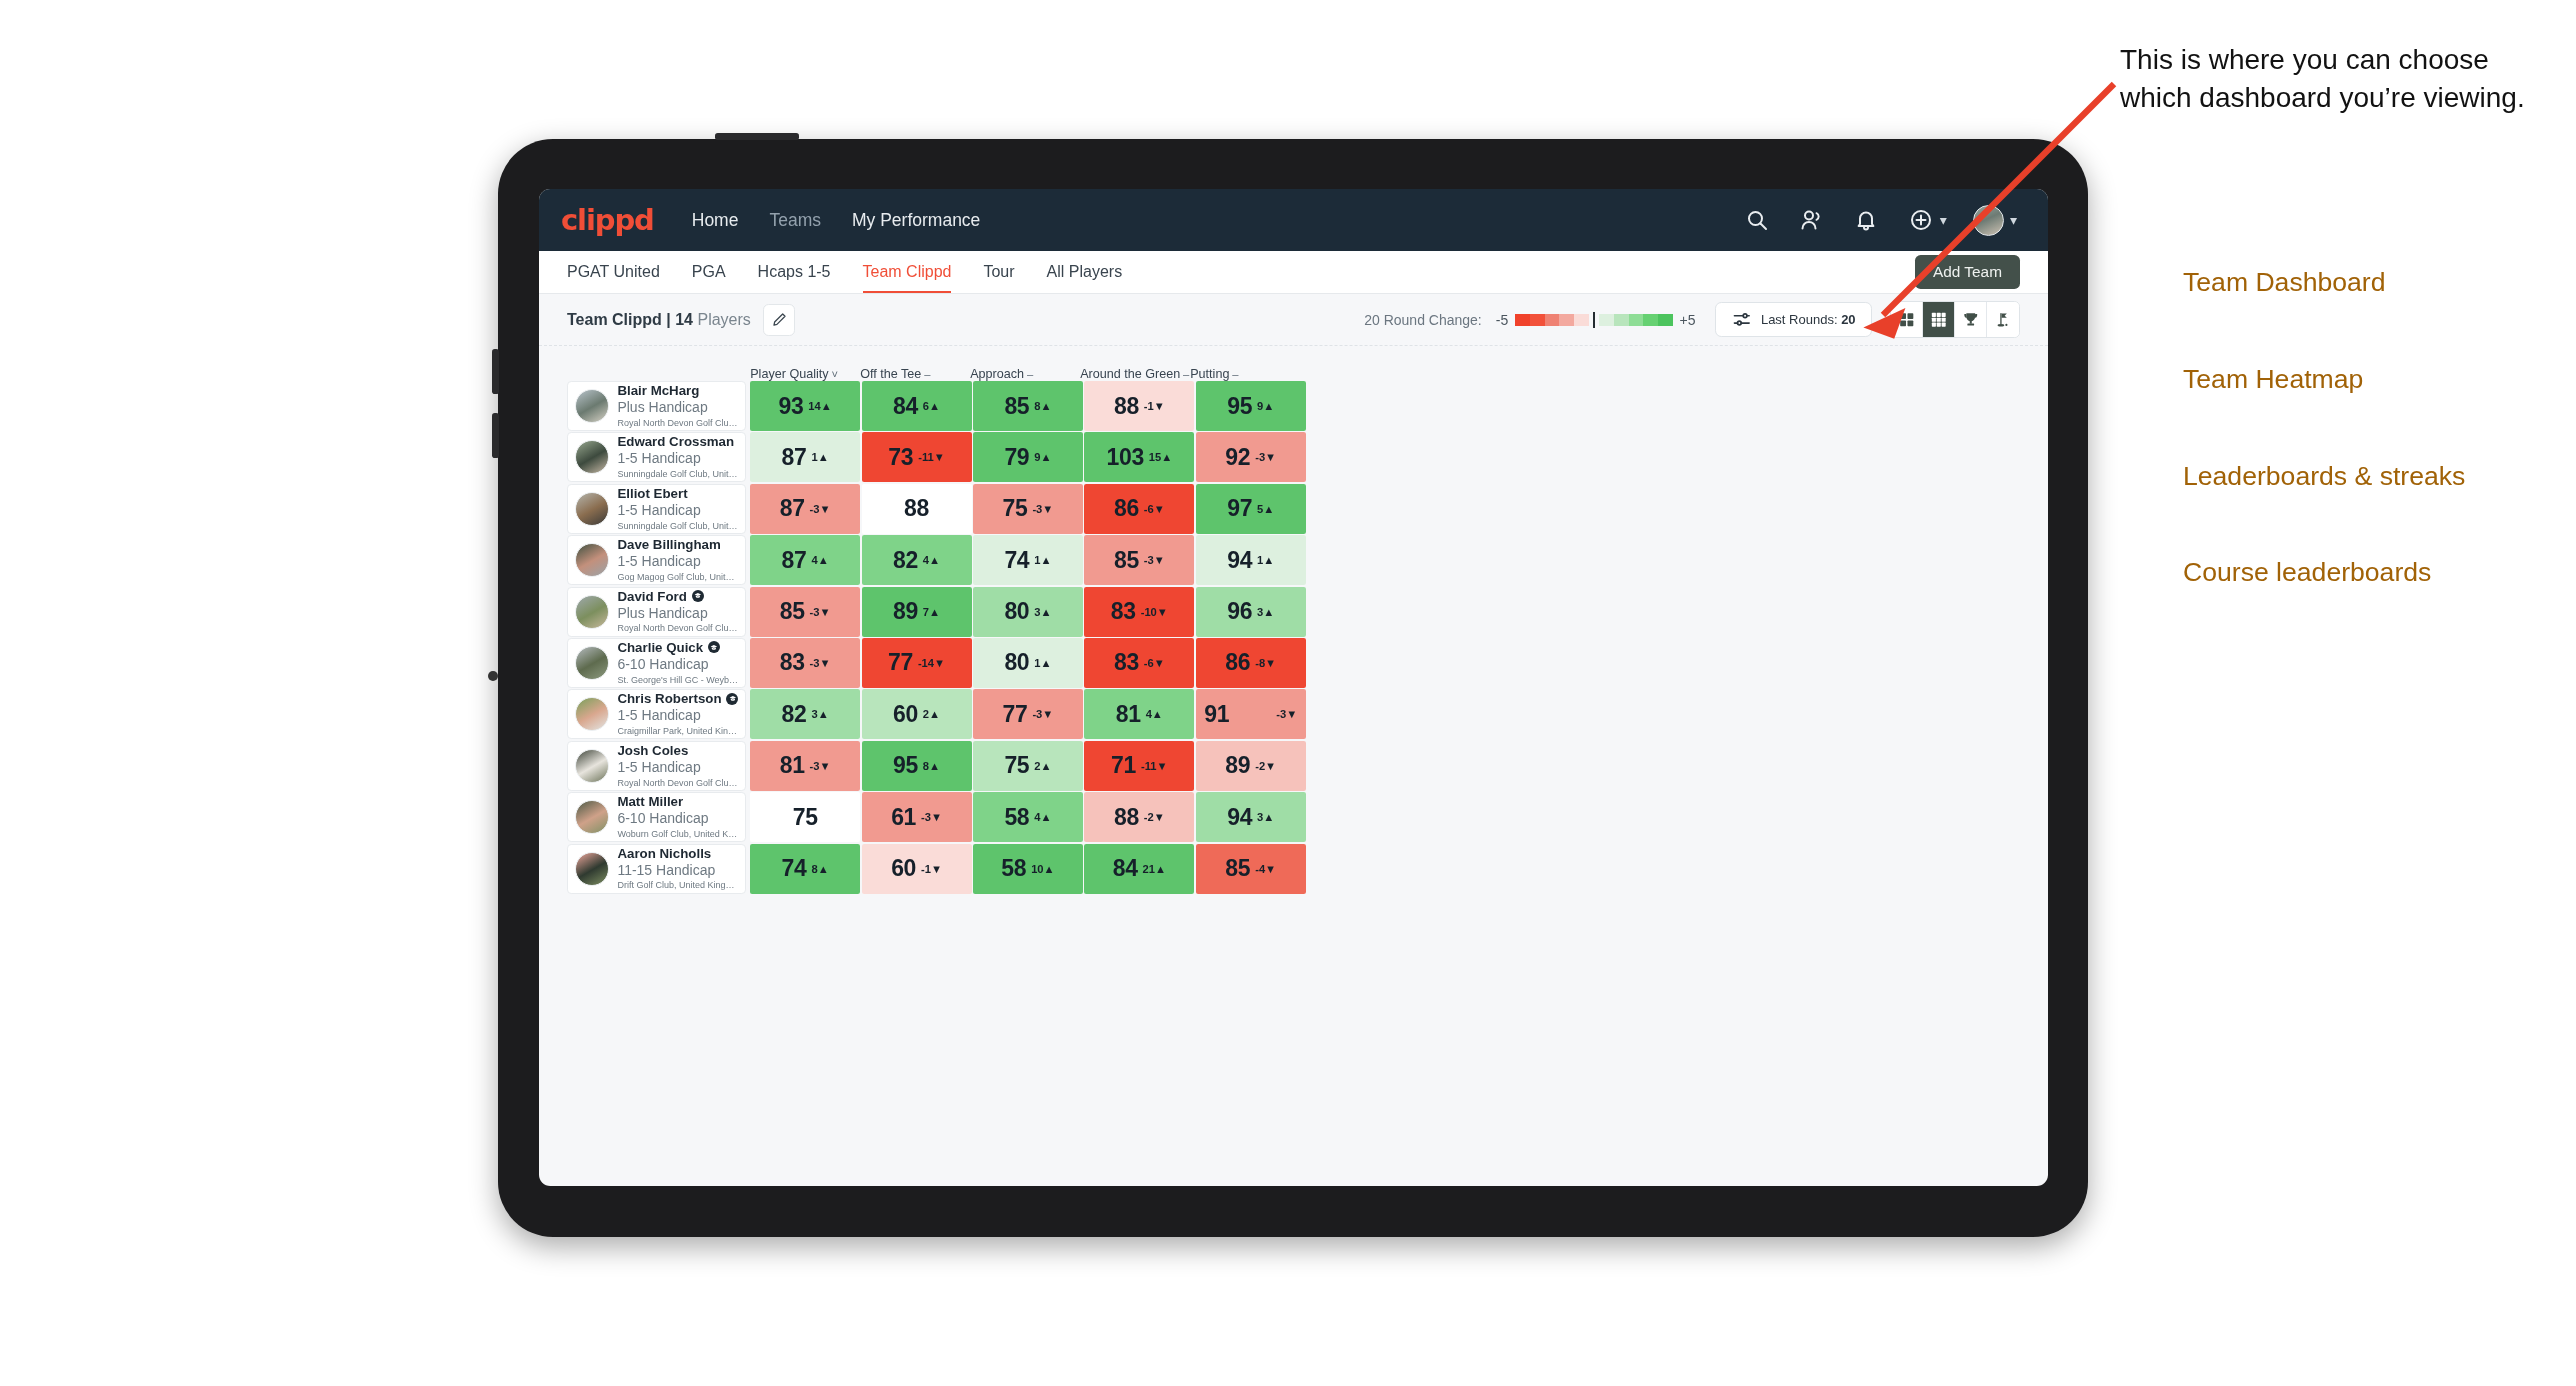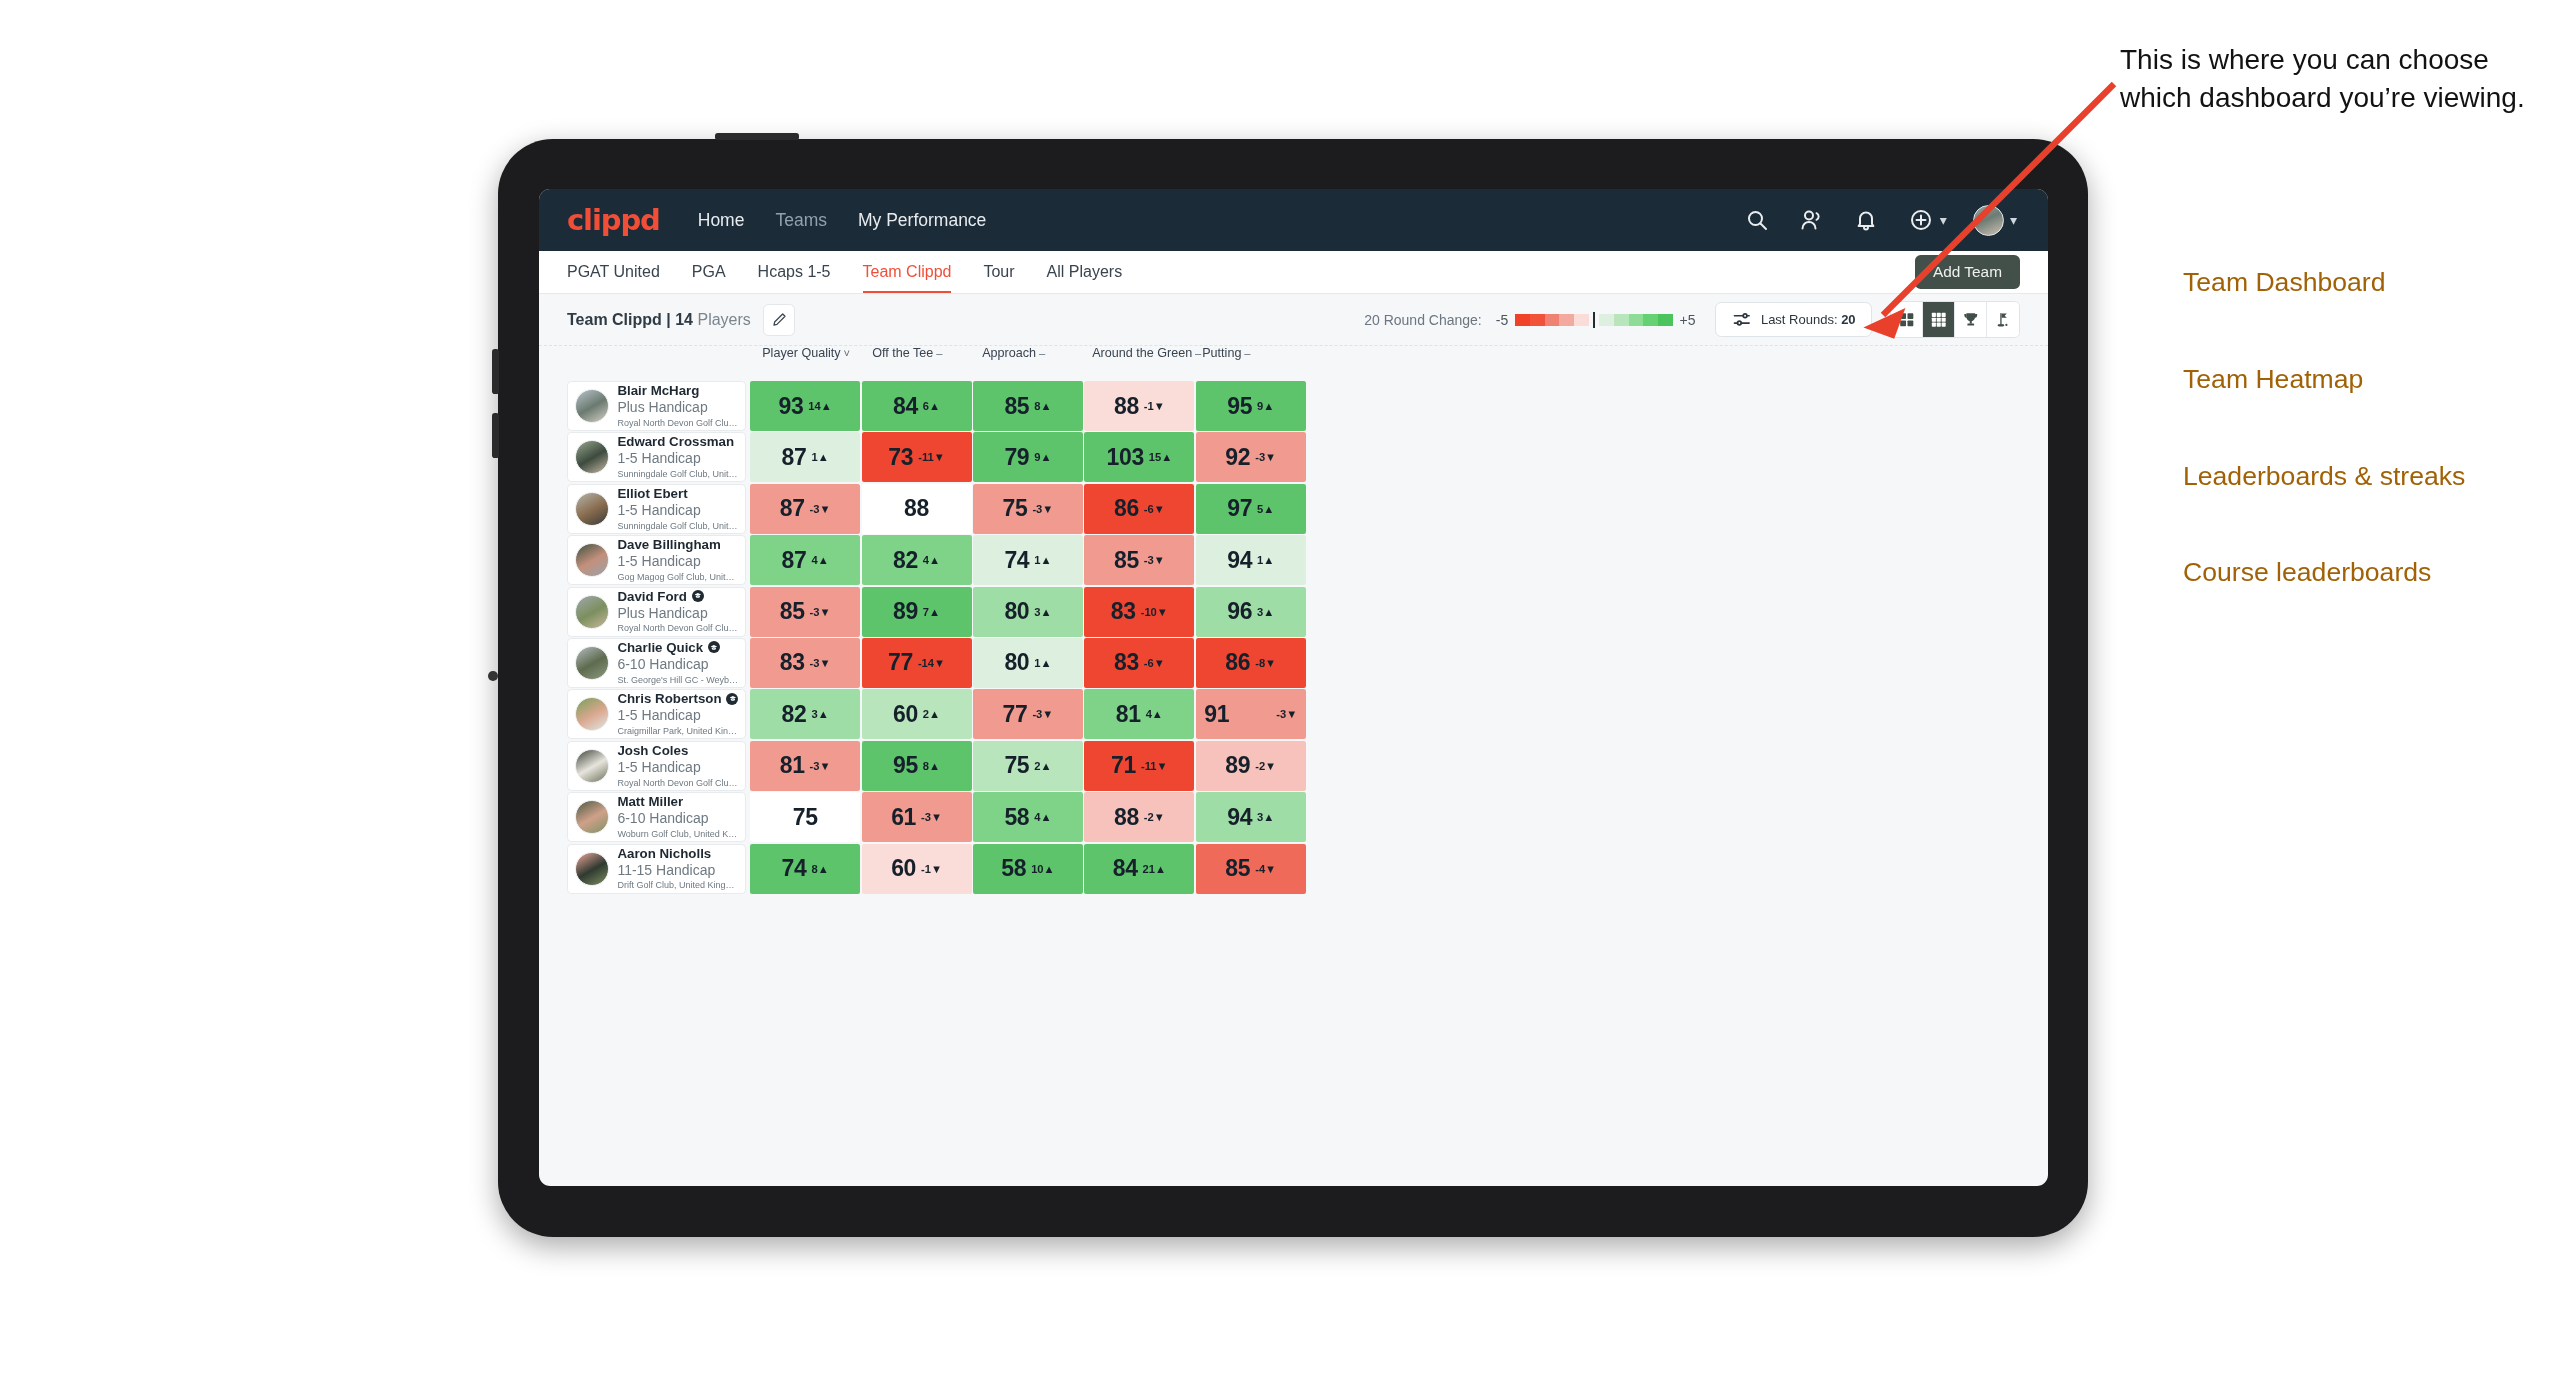--- a/index.html
+++ b/index.html
@@ -45,21 +45,21 @@
     width: 9.8px; height: 9.8px; border-radius: 50%;
     background: #333;
   }
 
   
   #app-topbar {
     height: 62px;
     background: #1c2b38;
     display: flex;
     align-items: center;
-    padding: 0 31px 0 28px;
+    padding: 0 31px 0 22px;
   }
   #brand-logo {
     color: #f04e37;
     font-size: 29px;
     font-weight: 700;
     letter-spacing: -1.1px;
     margin-right: 38px;
     font-family: "DejaVu Sans", sans-serif;
   }
   .nav-link {
@@ -182,22 +182,22 @@
   }
   .view-btn:last-child { border-right: none; }
   .view-btn.active { background: #414f48; }
   .view-btn svg { width: 17.5px; height: 17.5px; fill: #414f48; }
   .view-btn.active svg { fill: #fff; }
 
   
   #grid-head {
     height: 35px;
     display: flex;
-    align-items: flex-start;
-    padding-left: 40px;
+    align-items: flex-end;
+    padding-left: 28px;
     background: #f6f7f9;
   }
   #grid-head .name-col { width: 179px; flex: none; }
   .head-cell {
     width: 110px; flex: none;
     font-size: 12.6px;
     color: #384450;
     padding-left: 4.2px;
     white-space: nowrap;
     cursor: pointer;

